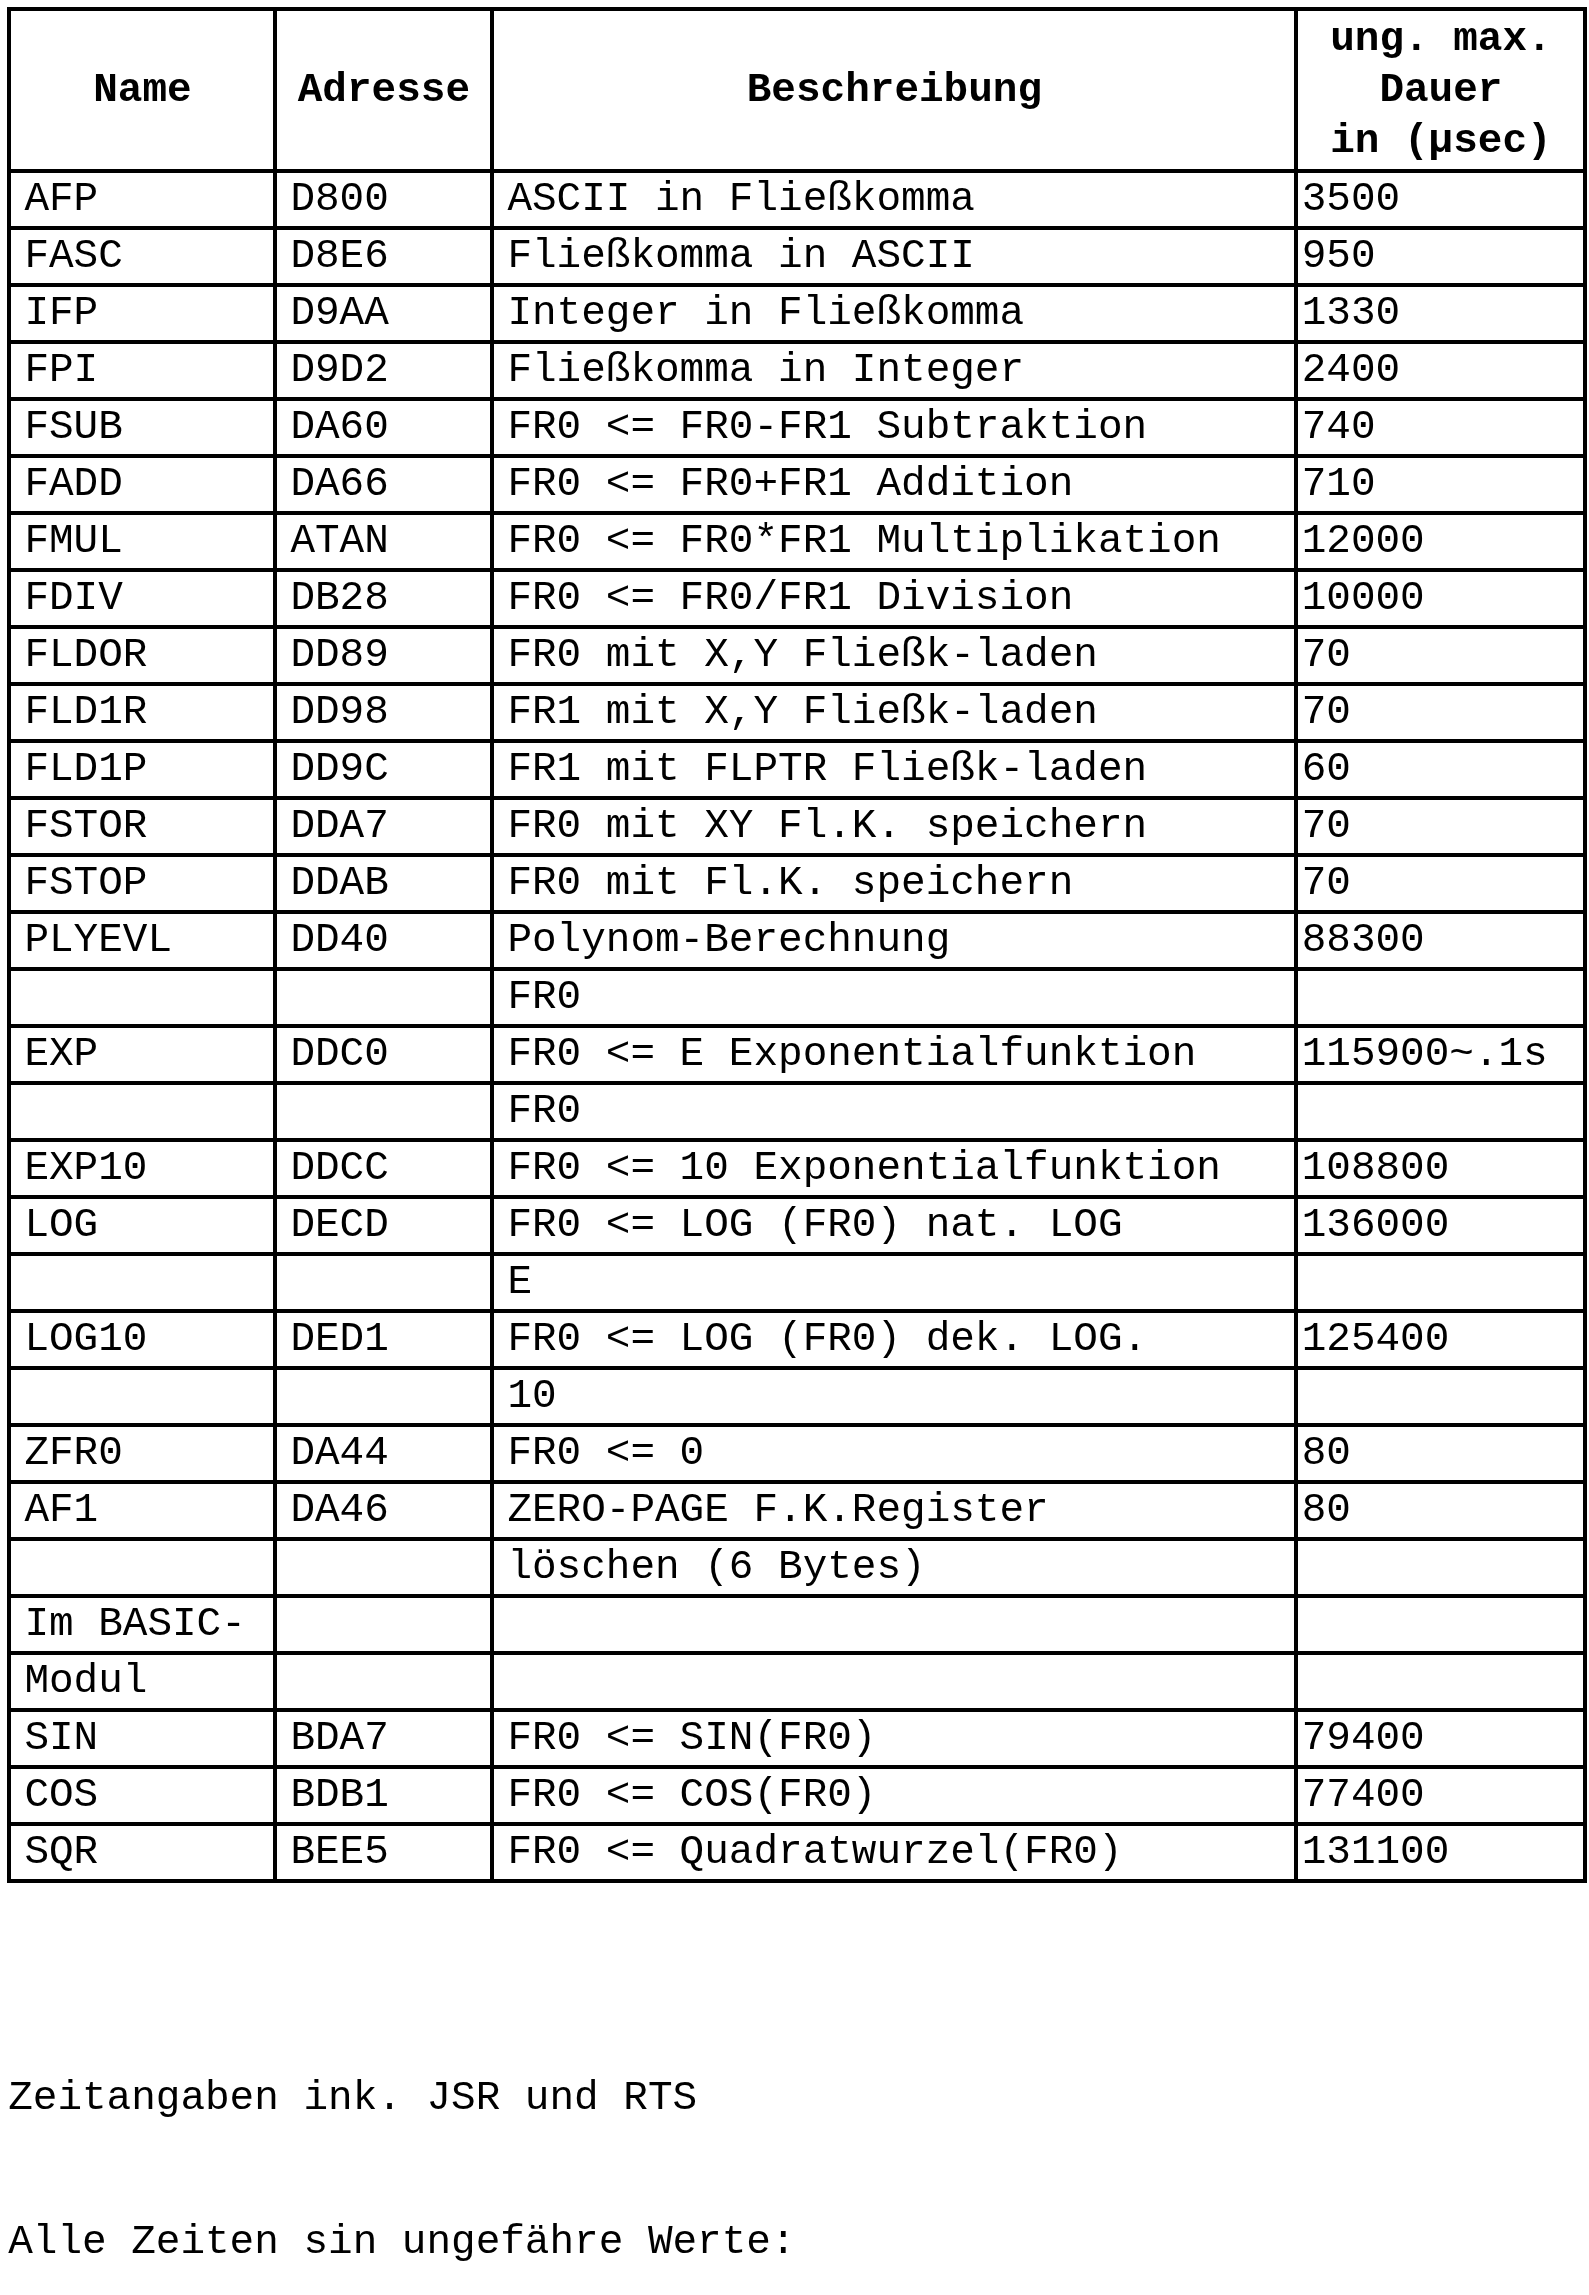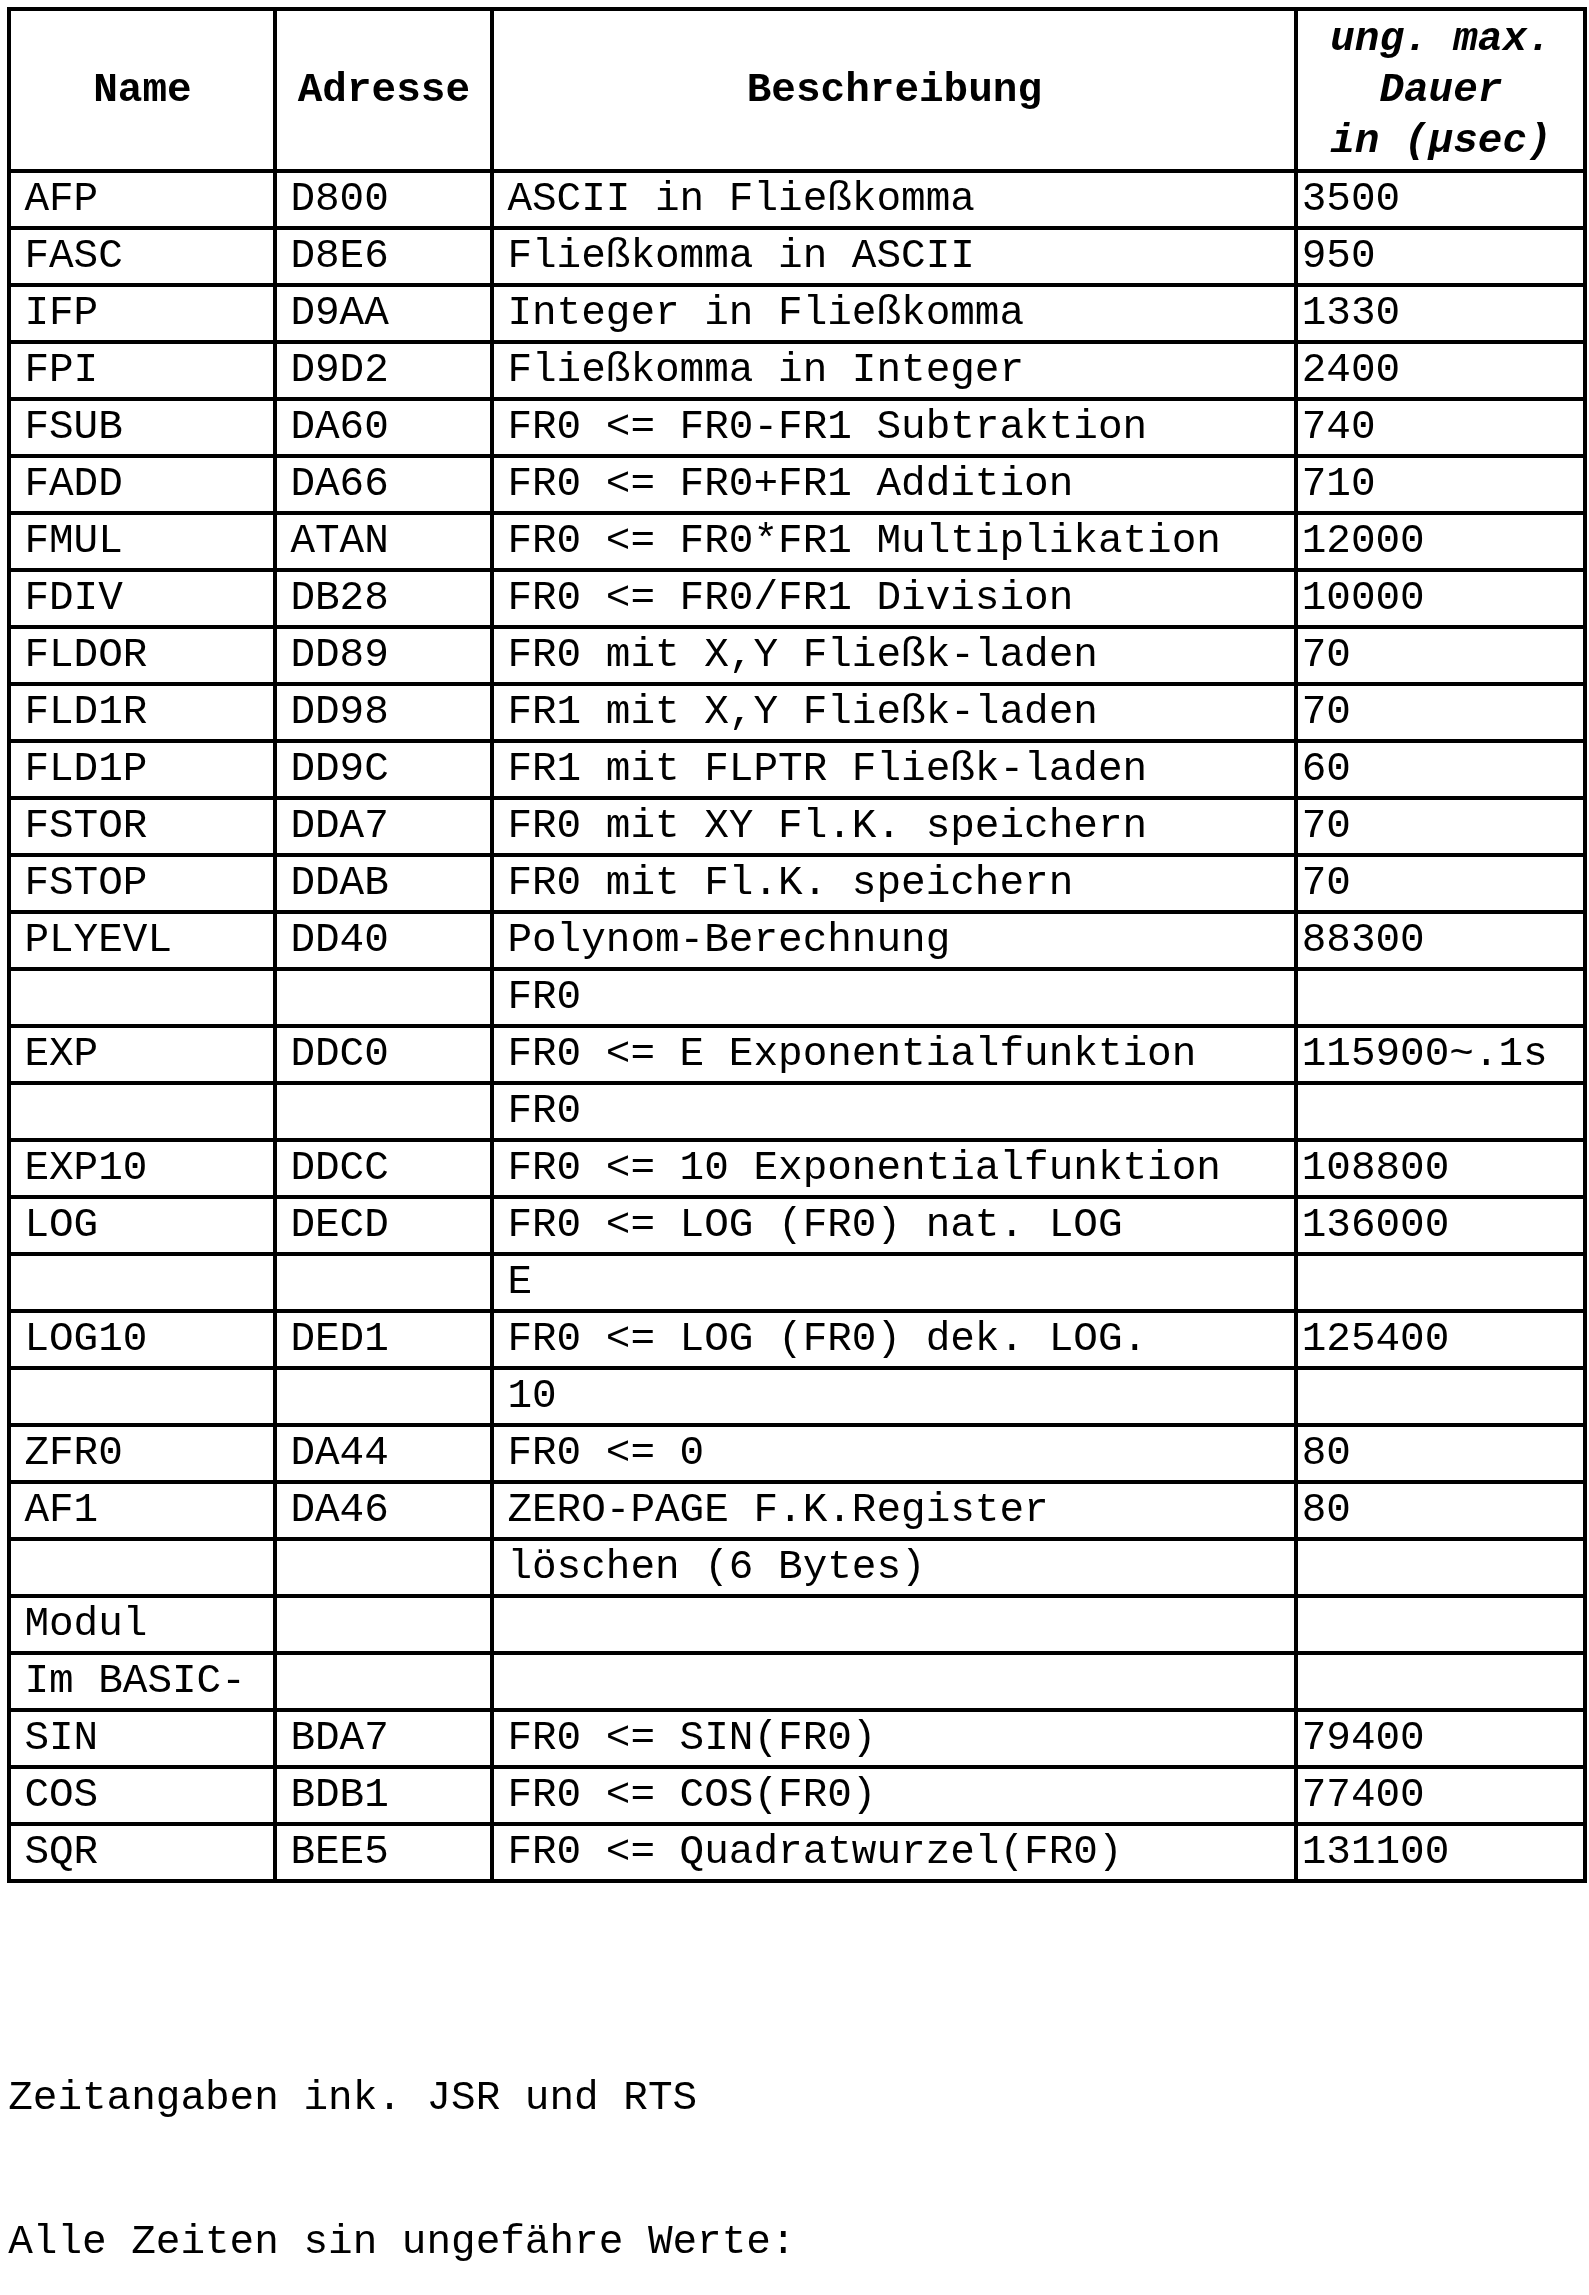--- a/index.html
+++ b/index.html
@@ -38,21 +38,20 @@
   thead th {
     height: 158px;
     font-weight: 700;
     text-align: center;
     vertical-align: middle;
     padding: 0;
   }
   th.h-dauer div {
     line-height: 51px;
     text-align: center;
-    font-style: italic;
   }
   tbody td {
     height: 53px;
     line-height: 51px;
     font-weight: 400;
     vertical-align: middle;
   }
   td.col-name, td.col-adresse, td.col-beschreibung {
     text-align: left;
     padding: 0 3.3px 0 13px;
@@ -241,27 +240,27 @@
           <td class="col-beschreibung">ZERO-PAGE F.K.Register</td>
           <td class="col-dauer">80</td>
         </tr>
         <tr>
           <td class="col-name"></td>
           <td class="col-adresse"></td>
           <td class="col-beschreibung">löschen (6 Bytes)</td>
           <td class="col-dauer"></td>
         </tr>
         <tr>
+          <td class="col-name">Im BASIC-</td>
+          <td class="col-adresse"></td>
+          <td class="col-beschreibung"></td>
+          <td class="col-dauer"></td>
+        </tr>
+        <tr>
           <td class="col-name">Modul</td>
-          <td class="col-adresse"></td>
-          <td class="col-beschreibung"></td>
-          <td class="col-dauer"></td>
-        </tr>
-        <tr>
-          <td class="col-name">Im BASIC-</td>
           <td class="col-adresse"></td>
           <td class="col-beschreibung"></td>
           <td class="col-dauer"></td>
         </tr>
         <tr>
           <td class="col-name">SIN</td>
           <td class="col-adresse">BDA7</td>
           <td class="col-beschreibung">FR0 &lt;= SIN(FR0)</td>
           <td class="col-dauer">79400</td>
         </tr>

